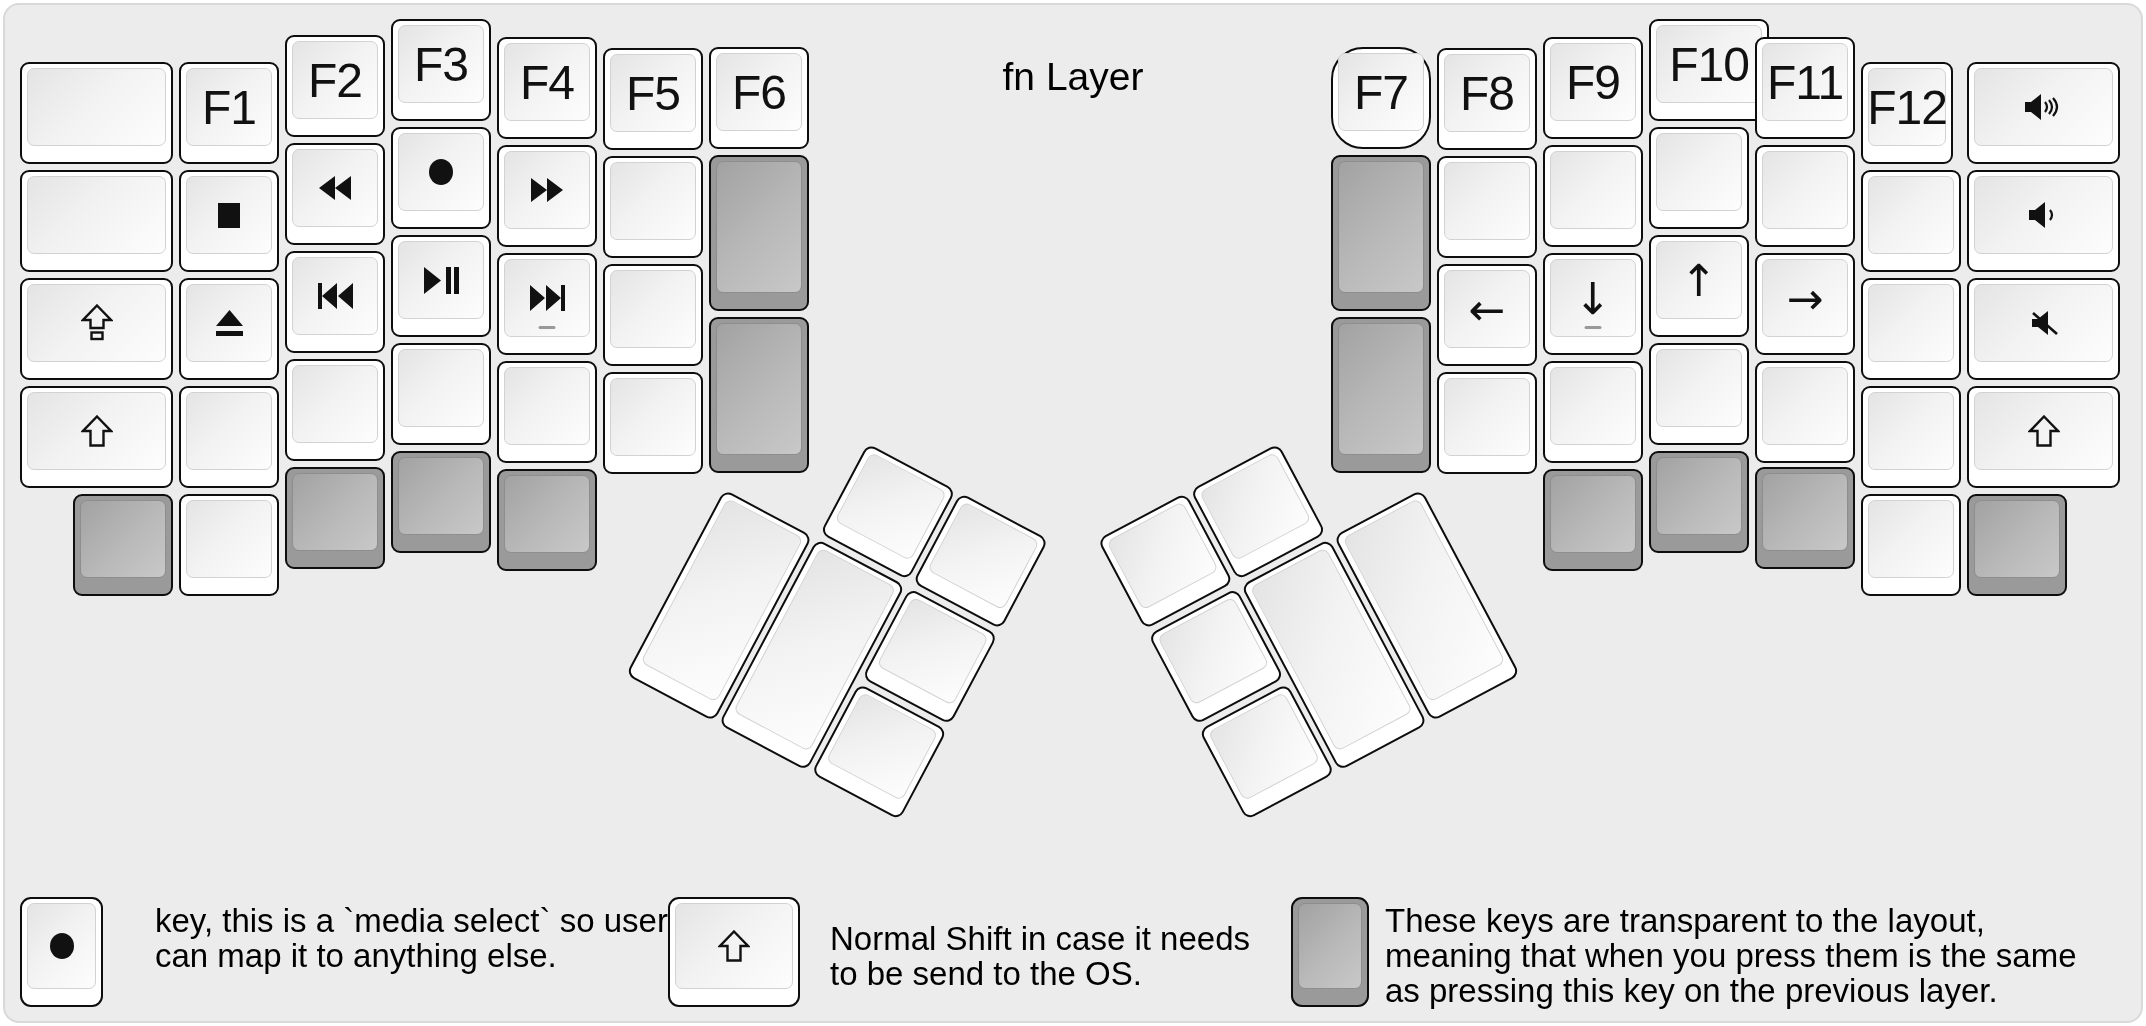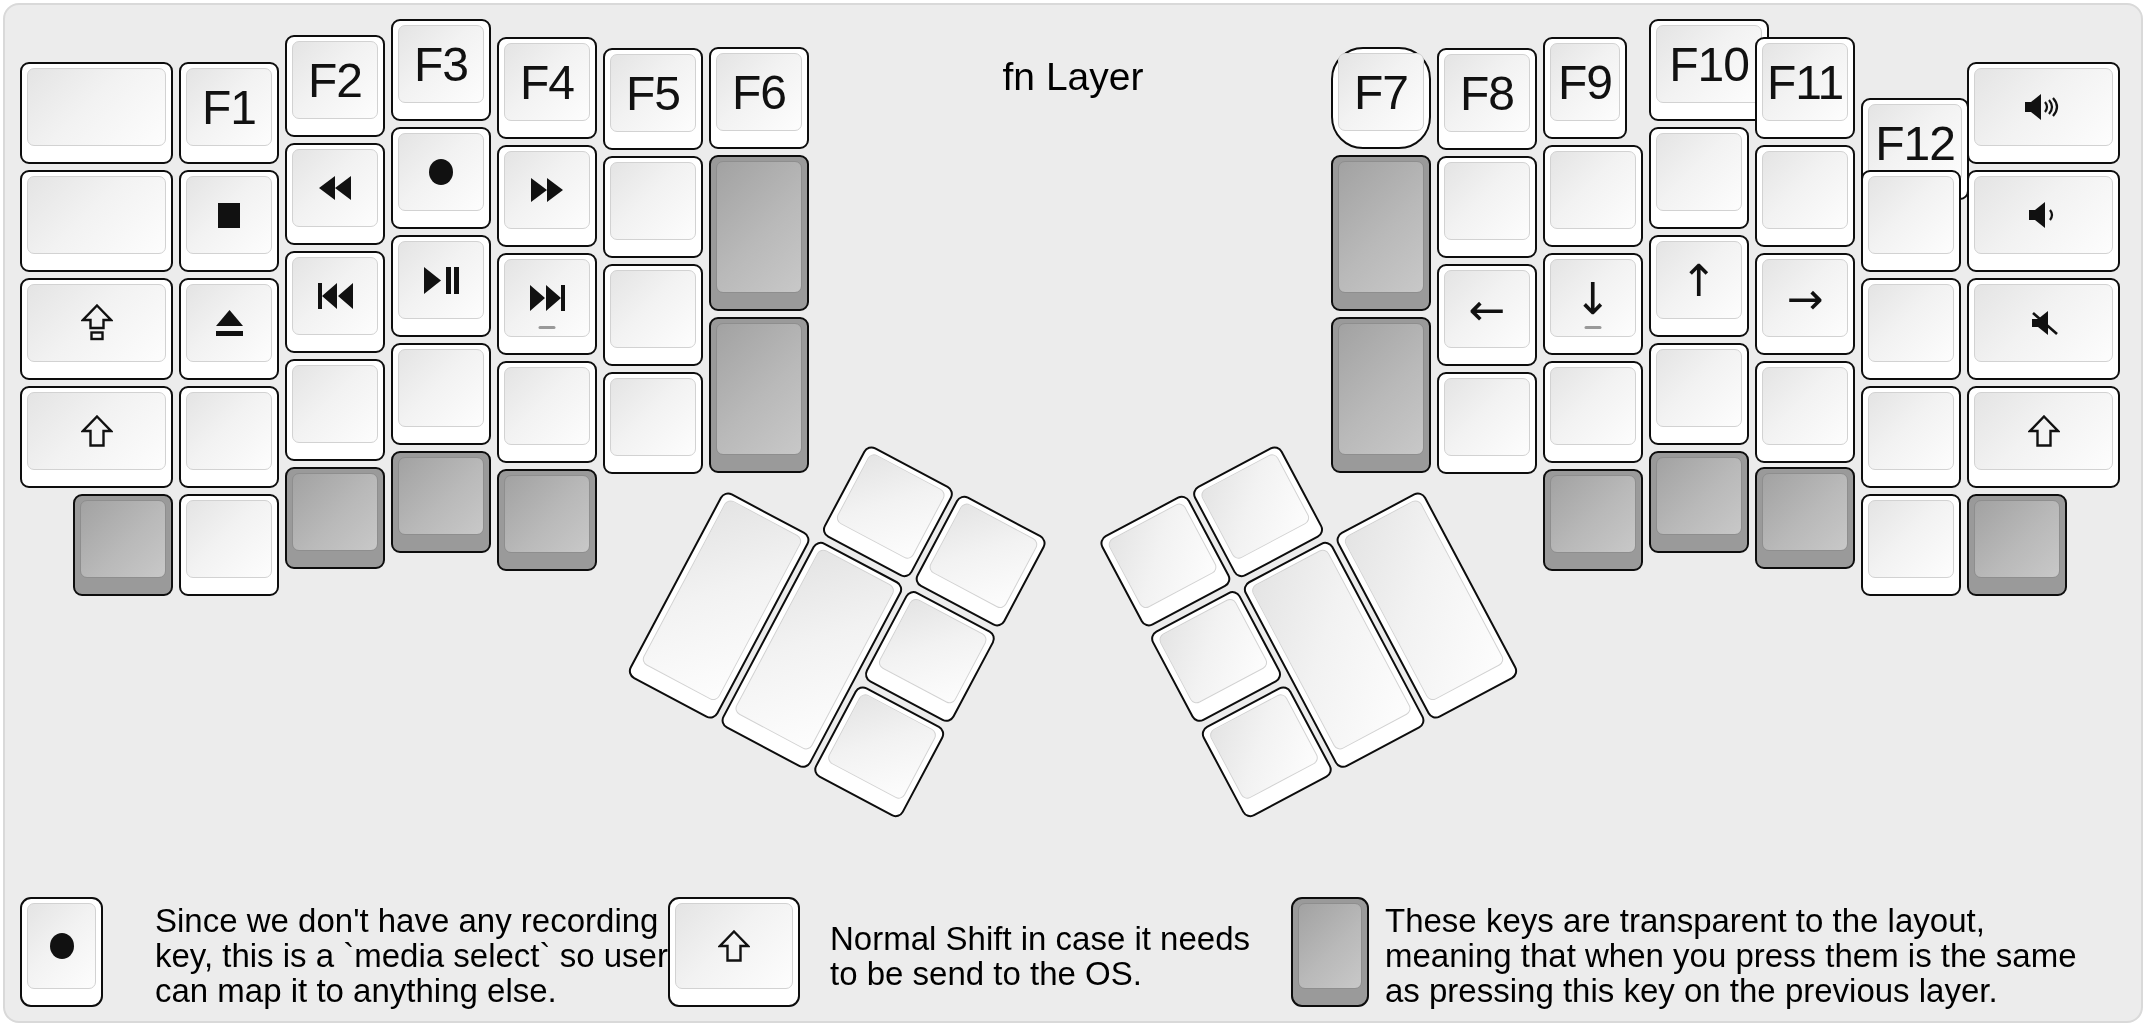--- a/index.html
+++ b/index.html
@@ -233,21 +233,21 @@
         <div class="keytop"></div>
       </div>
       <div class="key" style="left: 1437px; top: 264px; width: 100px; height: 102px;">
         <div class="keytop">
           <span class="klabel arrow">←</span>
         </div>
       </div>
       <div class="key" style="left: 1437px; top: 372px; width: 100px; height: 102px;">
         <div class="keytop"></div>
       </div>
-      <div class="key" style="left: 1543px; top: 37px; width: 84px; height: 102px;">
+      <div class="key" style="left: 1543px; top: 37px; width: 100px; height: 102px;">
         <div class="keytop">
           <span class="klabel">F9</span>
         </div>
       </div>
       <div class="key" style="left: 1543px; top: 145px; width: 100px; height: 102px;">
         <div class="keytop"></div>
       </div>
       <div class="key" style="left: 1543px; top: 253px; width: 100px; height: 102px;">
         <div class="keytop">
           <span class="klabel arrow">↓</span>
@@ -282,21 +282,21 @@
         <div class="keytop"></div>
       </div>
       <div class="key" style="left: 1755px; top: 253px; width: 100px; height: 102px;">
         <div class="keytop">
           <span class="klabel arrow">→</span>
         </div>
       </div>
       <div class="key" style="left: 1755px; top: 361px; width: 100px; height: 102px;">
         <div class="keytop"></div>
       </div>
-      <div class="key" style="left: 1861px; top: 62px; width: 108px; height: 102px; margin-top: 36px;">
+      <div class="key" style="left: 1861px; top: 62px; width: 92px; height: 102px;">
         <div class="keytop">
           <span class="klabel">F12</span>
         </div>
       </div>
       <div class="key" style="left: 1861px; top: 170px; width: 100px; height: 102px;">
         <div class="keytop"></div>
       </div>
       <div class="key" style="left: 1861px; top: 278px; width: 100px; height: 102px;">
         <div class="keytop"></div>
       </div>
@@ -403,21 +403,20 @@
         <div class="key" style="left: 20px; top: 897px; width: 83px; height: 110px; border-radius: 11px;">
           <div class="keytop">
             <span class="kicon">
               <svg width="26" height="28" viewBox="0 0 26 28">
                 <ellipse cx="13" cy="14" rx="12" ry="13" fill="#111"></ellipse>
               </svg>
             </span>
           </div>
         </div>
         <div class="legend-text" style="left: 155px; top: 903px;">
-          <div>Since we don't have any recording</div>
           <div>key, this is a `media select` so user</div>
           <div>can map it to anything else.</div>
         </div>
       </div>
       <div class="legend-item">
         <div class="key" style="left: 668px; top: 897px; width: 132px; height: 110px; border-radius: 11px;">
           <div class="keytop">
             <span class="kicon">
               <svg width="32" height="32" viewBox="0 0 32 32">
                 <path d="M16 1.5L30 16h-7.5v14.5h-13V16H2z" fill="none" stroke="#111" stroke-width="2.4"></path>

